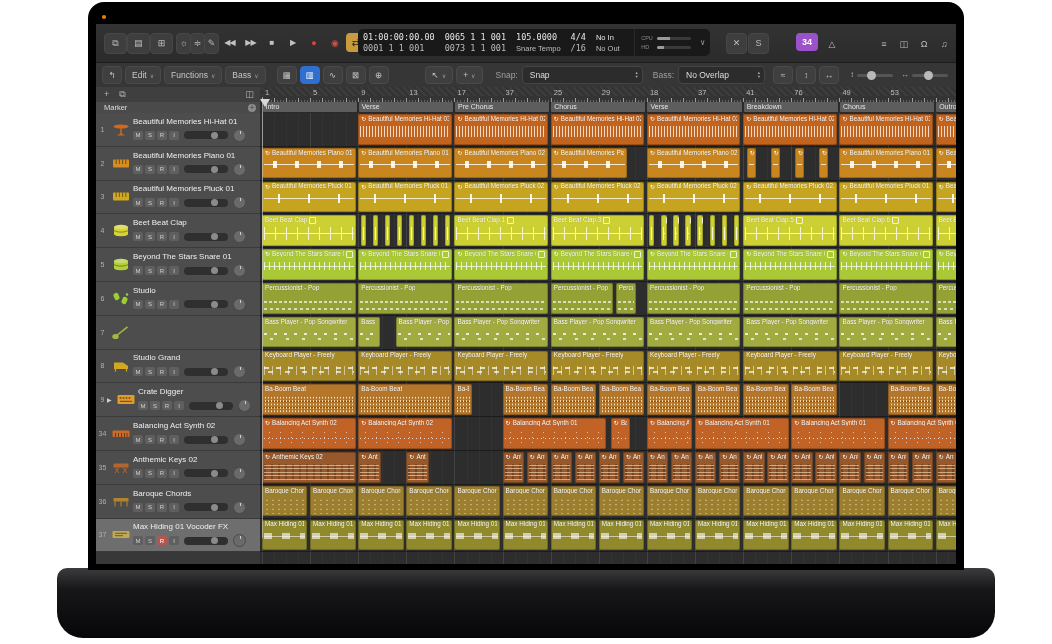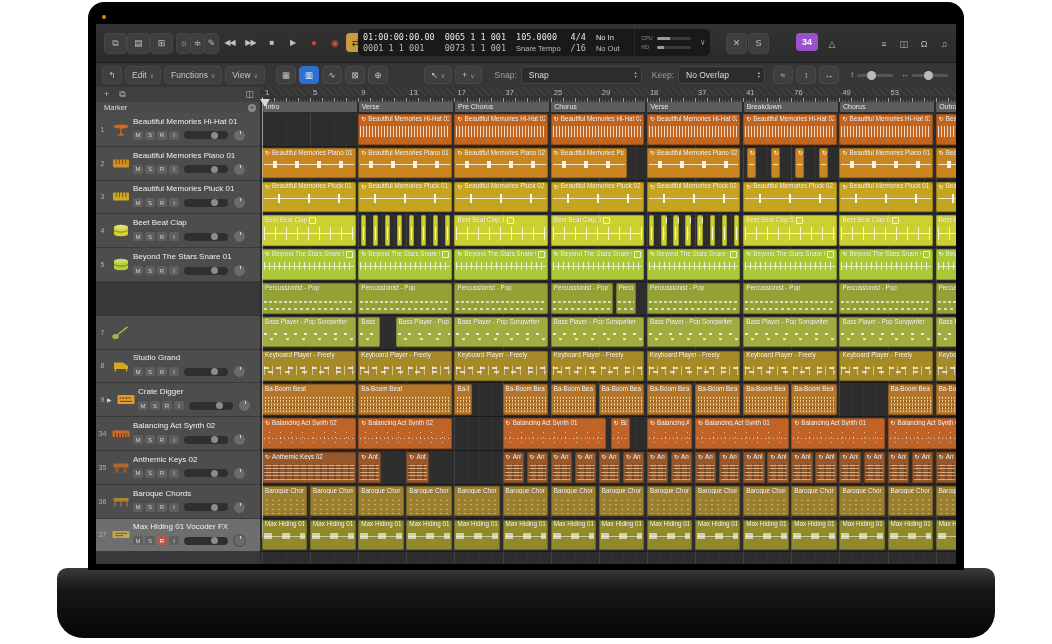--- a/index.html
+++ b/index.html
@@ -237,21 +237,21 @@
           </div>
         <div class="cbtn">
             <span>Edit</span>
             <span class="chev">∨</span>
           </div>
         <div class="cbtn">
             <span>Functions</span>
             <span class="chev">∨</span>
           </div>
         <div class="cbtn">
-            <span>View</span>
+            <span>Bass</span>
             <span class="chev">∨</span>
           </div>
         <div id="viewbtns" style="display:flex;margin-left:8px;">
             <div class="cbtn icon">▦</div>
             <div class="cbtn icon sel">▥</div>
             <div class="cbtn icon">∿</div>
             <div class="cbtn icon">⊠</div>
             <div class="cbtn icon">⊕</div>
           </div>
         <div style="flex:1"></div>
@@ -264,21 +264,21 @@
             <span class="chev">∨</span>
           </div>
         <span class="cb-label">Snap:</span>
         <div class="dropdown" style="width:108px">
             <span>Snap</span>
             <span class="dd-arrows" style="margin-left:auto">
               <span>▴</span>
               <span>▾</span>
             </span>
           </div>
-        <span class="cb-label">Keep:</span>
+        <span class="cb-label">Bass:</span>
         <div class="dropdown" style="width:74px">
             <span>No Overlap</span>
             <span class="dd-arrows" style="margin-left:auto">
               <span>▴</span>
               <span>▾</span>
             </span>
           </div>
         <div id="zoombtns" style="display:flex;margin-left:8px;">
             <div class="cbtn icon">≈</div>
             <div class="cbtn icon">↕</div>
@@ -427,20 +427,45 @@
                   <span class="msri">I</span>
                   <span class="vslider">
                     <span class="vknob"></span>
                   </span>
                   <span class="panknob">
                     <i></i>
                   </span>
                 </div>
               </div>
             </div>
+            <div class="trow" style="top: 169px;">
+              <span class="tnum">6</span>
+              <span class="ticon">
+                <svg width="20" height="15" viewBox="0 0 20 15" xmlns="http://www.w3.org/2000/svg">
+                  <rect x="3" y="2" width="5" height="7" rx="2" transform="rotate(-25 5.5 5.5)" fill="#9ccf35"></rect>
+                  <rect x="11" y="6" width="5" height="7" rx="2" transform="rotate(25 13.5 9.5)" fill="#9ccf35"></rect>
+                  <circle cx="16" cy="3.5" r="1.3" fill="#9ccf35"></circle>
+                </svg>
+              </span>
+              <div class="tbody">
+                <div class="tname">Studio</div>
+                <div class="tctl">
+                  <span class="msri">M</span>
+                  <span class="msri">S</span>
+                  <span class="msri">R</span>
+                  <span class="msri">I</span>
+                  <span class="vslider">
+                    <span class="vknob"></span>
+                  </span>
+                  <span class="panknob">
+                    <i></i>
+                  </span>
+                </div>
+              </div>
+            </div>
             <div class="trow" style="top: 202.8px;">
               <span class="tnum">7</span>
               <span class="ticon">
                 <svg width="20" height="15" viewBox="0 0 20 15" xmlns="http://www.w3.org/2000/svg">
                   <path d="M5 11 16.5 1.8" stroke="#aab53f" stroke-width="1.6"></path>
                   <ellipse cx="4.5" cy="11.5" rx="3.2" ry="2.6" fill="#aab53f"></ellipse>
                 </svg>
               </span>
             </div>
             <div class="trow" style="top: 270.4px;">

